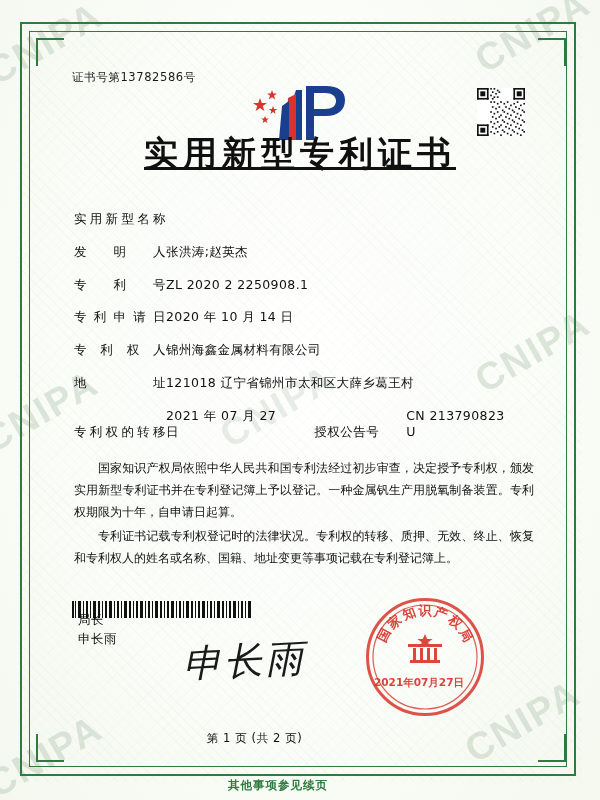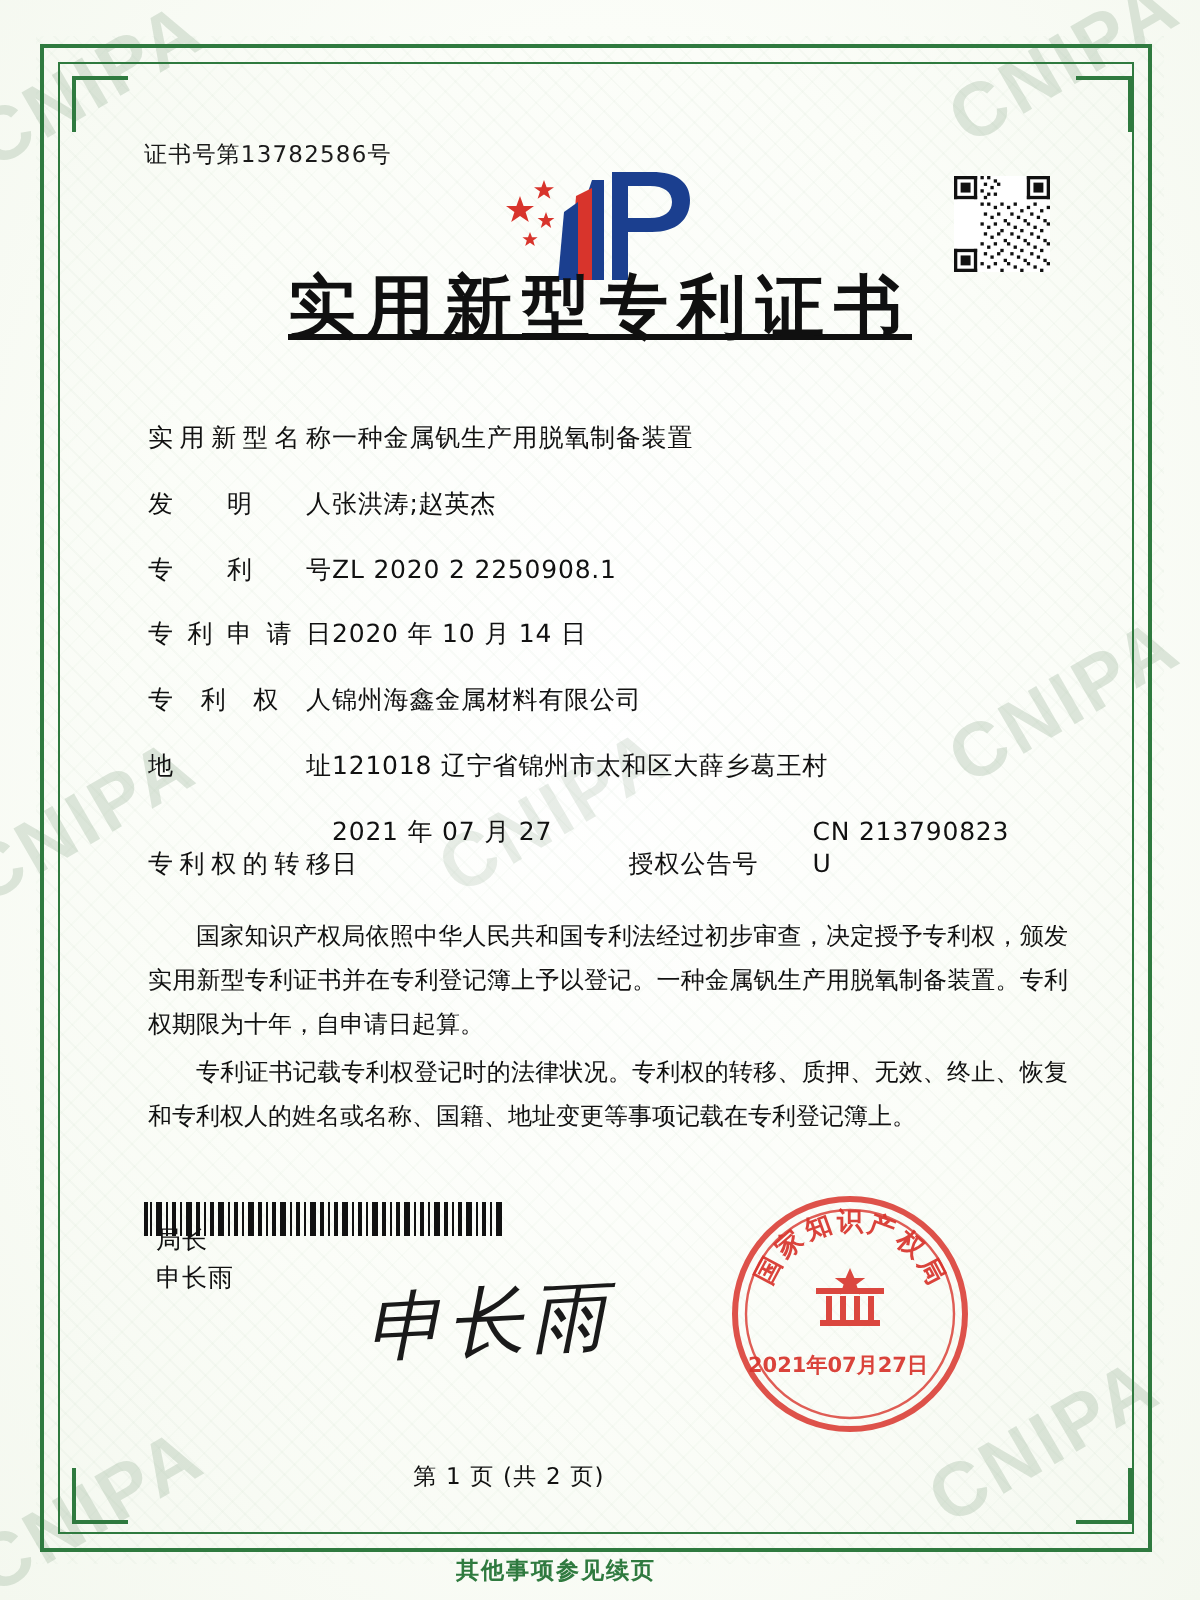--- a/index.html
+++ b/index.html
@@ -402,21 +402,20 @@
   <div class="content">
 
     <div class="cert-no">证书号第13782586号</div>
 
     <div class="main-title">实用新型专利证书</div>
 
     <div class="fields">
 
       <div class="field-row">
         <span class="field-label spaced">实用新型名称</span>
-        <span class="field-value">一种金属钒生产用脱氧制备装置</span>
       </div>
 
       <div class="field-row">
         <span class="field-label spaced">发明人</span>
         <span class="field-value">张洪涛;赵英杰</span>
       </div>
 
       <div class="field-row">
         <span class="field-label spaced">专利号</span>
         <span class="field-value">ZL 2020 2 2250908.1</span>

